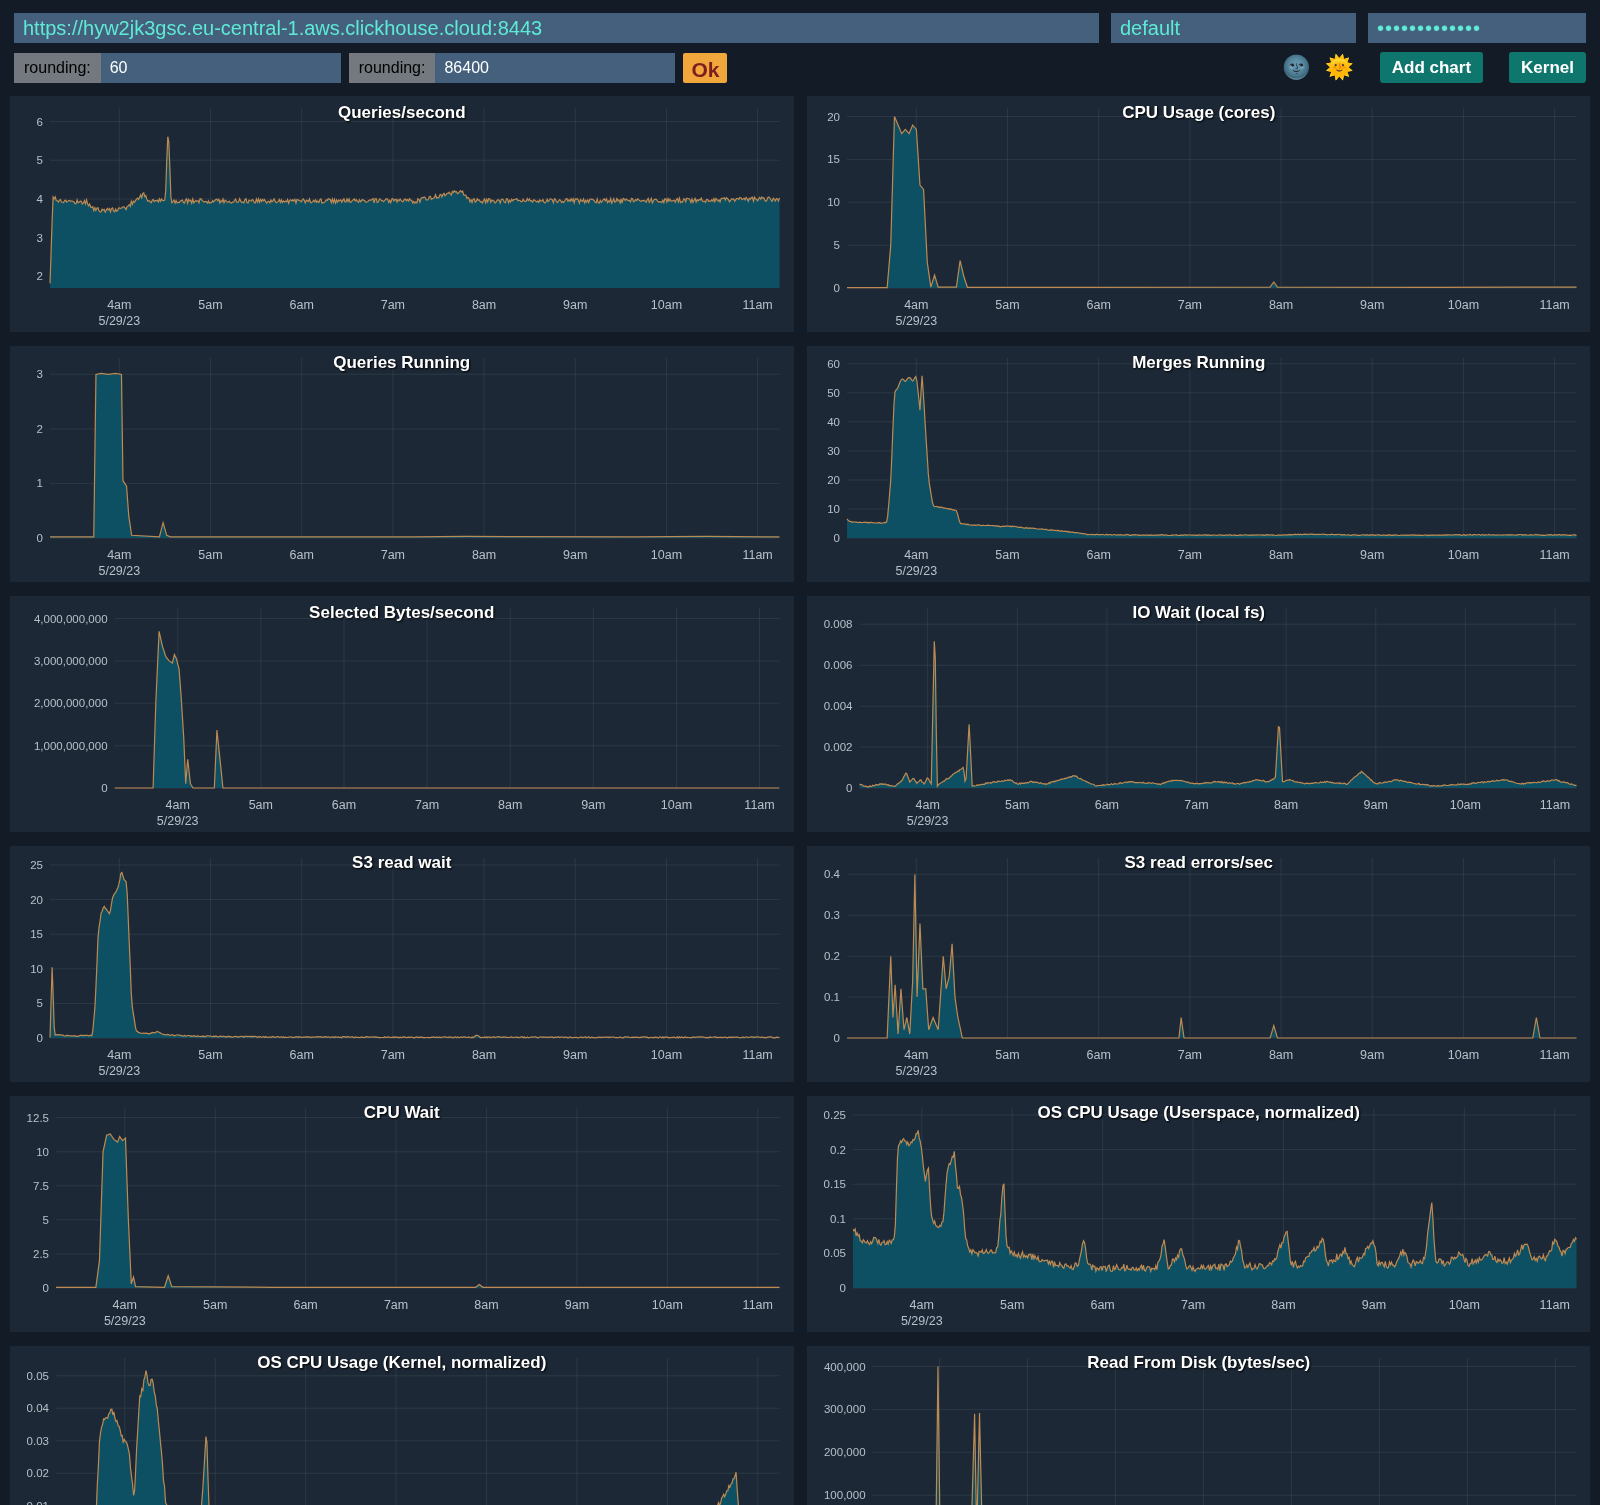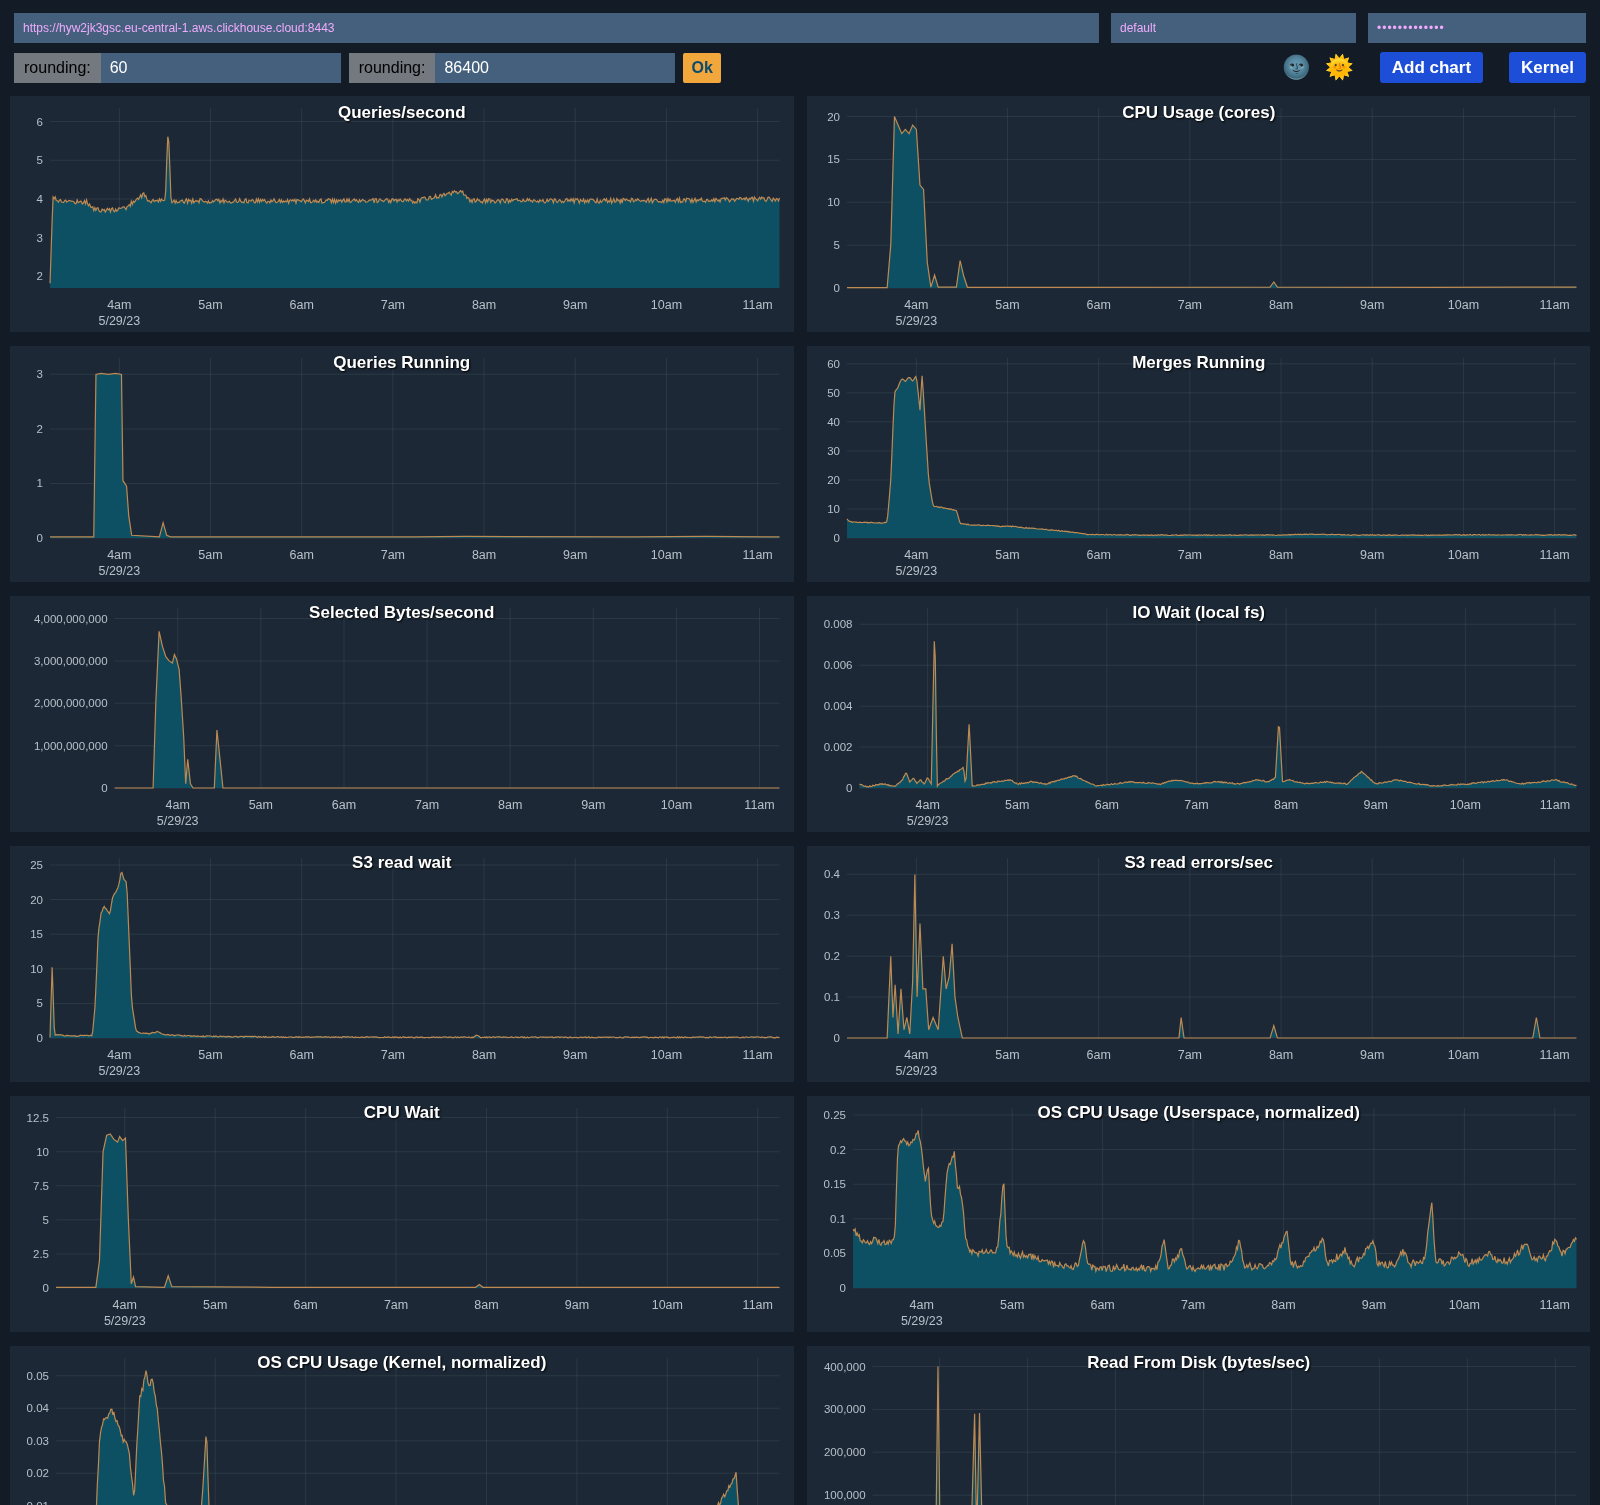--- a/index.html
+++ b/index.html
@@ -1,34 +1,34 @@
 <!DOCTYPE html>
 <html><head>
 <meta charset="utf-8">
 <style>
   html,body{margin:0;padding:0;background:#131b27;width:1600px;height:1505px;overflow:hidden;
     font-family:"Liberation Sans",sans-serif;}
   .toolbar{display:flex;gap:12px;padding:13px 14px 6px 14px;align-items:center;}
-  .toolbar input{height:30px;background:#45607d;border:none;color:#f0abfc;font-size:12px;
+  .toolbar input{height:30px;background:#45607d;border:none;color:#5eead4;font-size:20px;
     padding:0 9px;font-family:"Liberation Sans",sans-serif;box-sizing:border-box;outline:none;}
   .url-input{flex:1;}
   .user-input{width:245px;}
   .pass-input{width:218px;letter-spacing:1px;}
   .toolbar2{display:flex;align-items:center;padding:3px 14px 5px 14px;}
   .field-label{background:#73797e;color:#000000;font-size:16px;padding:5px 10px;height:30px;
     box-sizing:border-box;display:flex;align-items:center;}
   .field-input{width:240px;height:30px;background:#45607d;border:none;color:#fff;font-size:16px;
     padding:0 9px;box-sizing:border-box;font-family:"Liberation Sans",sans-serif;outline:none;}
   .seconds-group{margin-left:8px;}
-  .ok-btn{margin-left:8px;background:#f1a73c;color:#0c4a6e;font-weight:bold;font-size:16px;
+  .ok-btn{margin-left:8px;background:#f1a73c;color:#7f1d1d;font-weight:bold;font-size:21px;
     border:none;padding:5px 8px;height:30px;border-radius:2px;cursor:pointer;
     font-family:"Liberation Sans",sans-serif;}
   .right-tools{margin-left:auto;display:flex;align-items:center;}
   .emoji-btn{font-size:23px;cursor:pointer;margin-left:14px;line-height:1;}
-  .tool-btn{margin-left:26px;background:#1d4ed8;color:#fff;font-weight:bold;font-size:17px;
+  .tool-btn{margin-left:26px;background:#0f766e;color:#fff;font-weight:bold;font-size:17px;
     border:none;padding:5px 12px;height:31px;border-radius:3px;cursor:pointer;
     font-family:"Liberation Sans",sans-serif;}
   .charts-grid{display:grid;grid-template-columns:1fr 1fr;gap:14px 13px;padding:8px 10px;}
   .chart-panel{background:#1c2836;height:236px;position:relative;}
   .chart-panel svg{position:absolute;left:0;top:0;width:100%;height:100%;}
 </style>
 </head>
 <body>
 
 <div class="toolbar">

